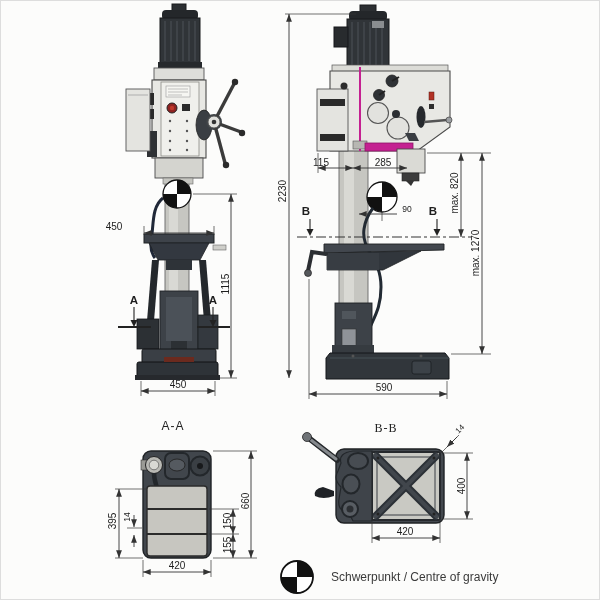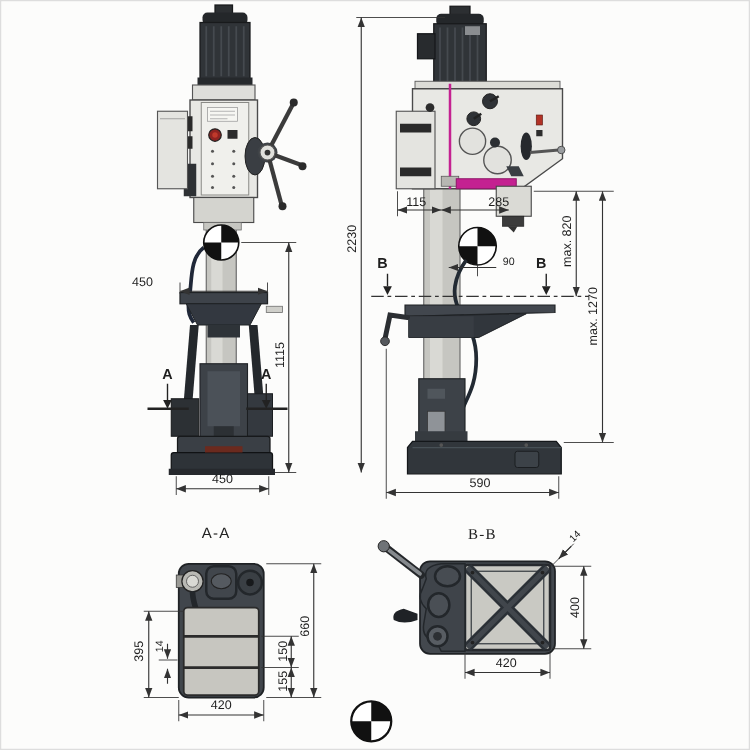--- a/index.html
+++ b/index.html
@@ -344,36 +344,37 @@
   </g>
 </svg>
 
 <div class="lbl" style="left:113px;top:225px;">450</div>
 <div class="vlbl" style="left:224px;top:283px;">1115</div>
 <div class="lbl" style="left:177px;top:383px;">450</div>
 <div class="lbl slbl" style="left:133px;top:299px;">A</div>
 <div class="lbl slbl" style="left:212px;top:299px;">A</div>
 
 <div class="vlbl" style="left:281px;top:190px;">2230</div>
-<div class="lbl" style="left:332px;top:161px;">115</div>
-<div class="lbl" style="left:398px;top:161px;">285</div>
+<div class="lbl" style="left:320px;top:161px;">115</div>
+<div class="lbl" style="left:382px;top:161px;">285</div>
 <div class="lbl sm" style="left:406px;top:208px;">90</div>
 <div class="lbl slbl" style="left:305px;top:210px;">B</div>
 <div class="lbl slbl" style="left:432px;top:210px;">B</div>
 <div class="vlbl" style="left:453px;top:192px;">max. 820</div>
 <div class="vlbl" style="left:474px;top:252px;">max. 1270</div>
 <div class="lbl" style="left:383px;top:386px;">590</div>
 
 <div class="lbl title" style="left:172px;top:425px;">A-A</div>
 <div class="vlbl" style="left:111px;top:520px;">395</div>
 <div class="vlbl sm" style="left:126px;top:516px;">14</div>
 <div class="vlbl" style="left:244px;top:500px;">660</div>
 <div class="vlbl" style="left:226px;top:520px;">150</div>
 <div class="vlbl" style="left:226px;top:544px;">155</div>
 <div class="lbl" style="left:176px;top:564px;">420</div>
 
 <div class="lbl title" style="left:385px;top:427px;font-family:Liberation Serif, serif;">B-B</div>
 <div class="vlbl" style="left:460px;top:485px;">400</div>
 <div class="lbl" style="left:404px;top:530px;">420</div>
 <div class="dlbl" style="left:459px;top:428px;">14</div>
 
+<div class="lbl legendtxt" style="left:330px;top:576px;transform:translate(0,-50%);">Schwerpunkt / Centre of gravity</div>
 
 </div>
 
 </body></html>

